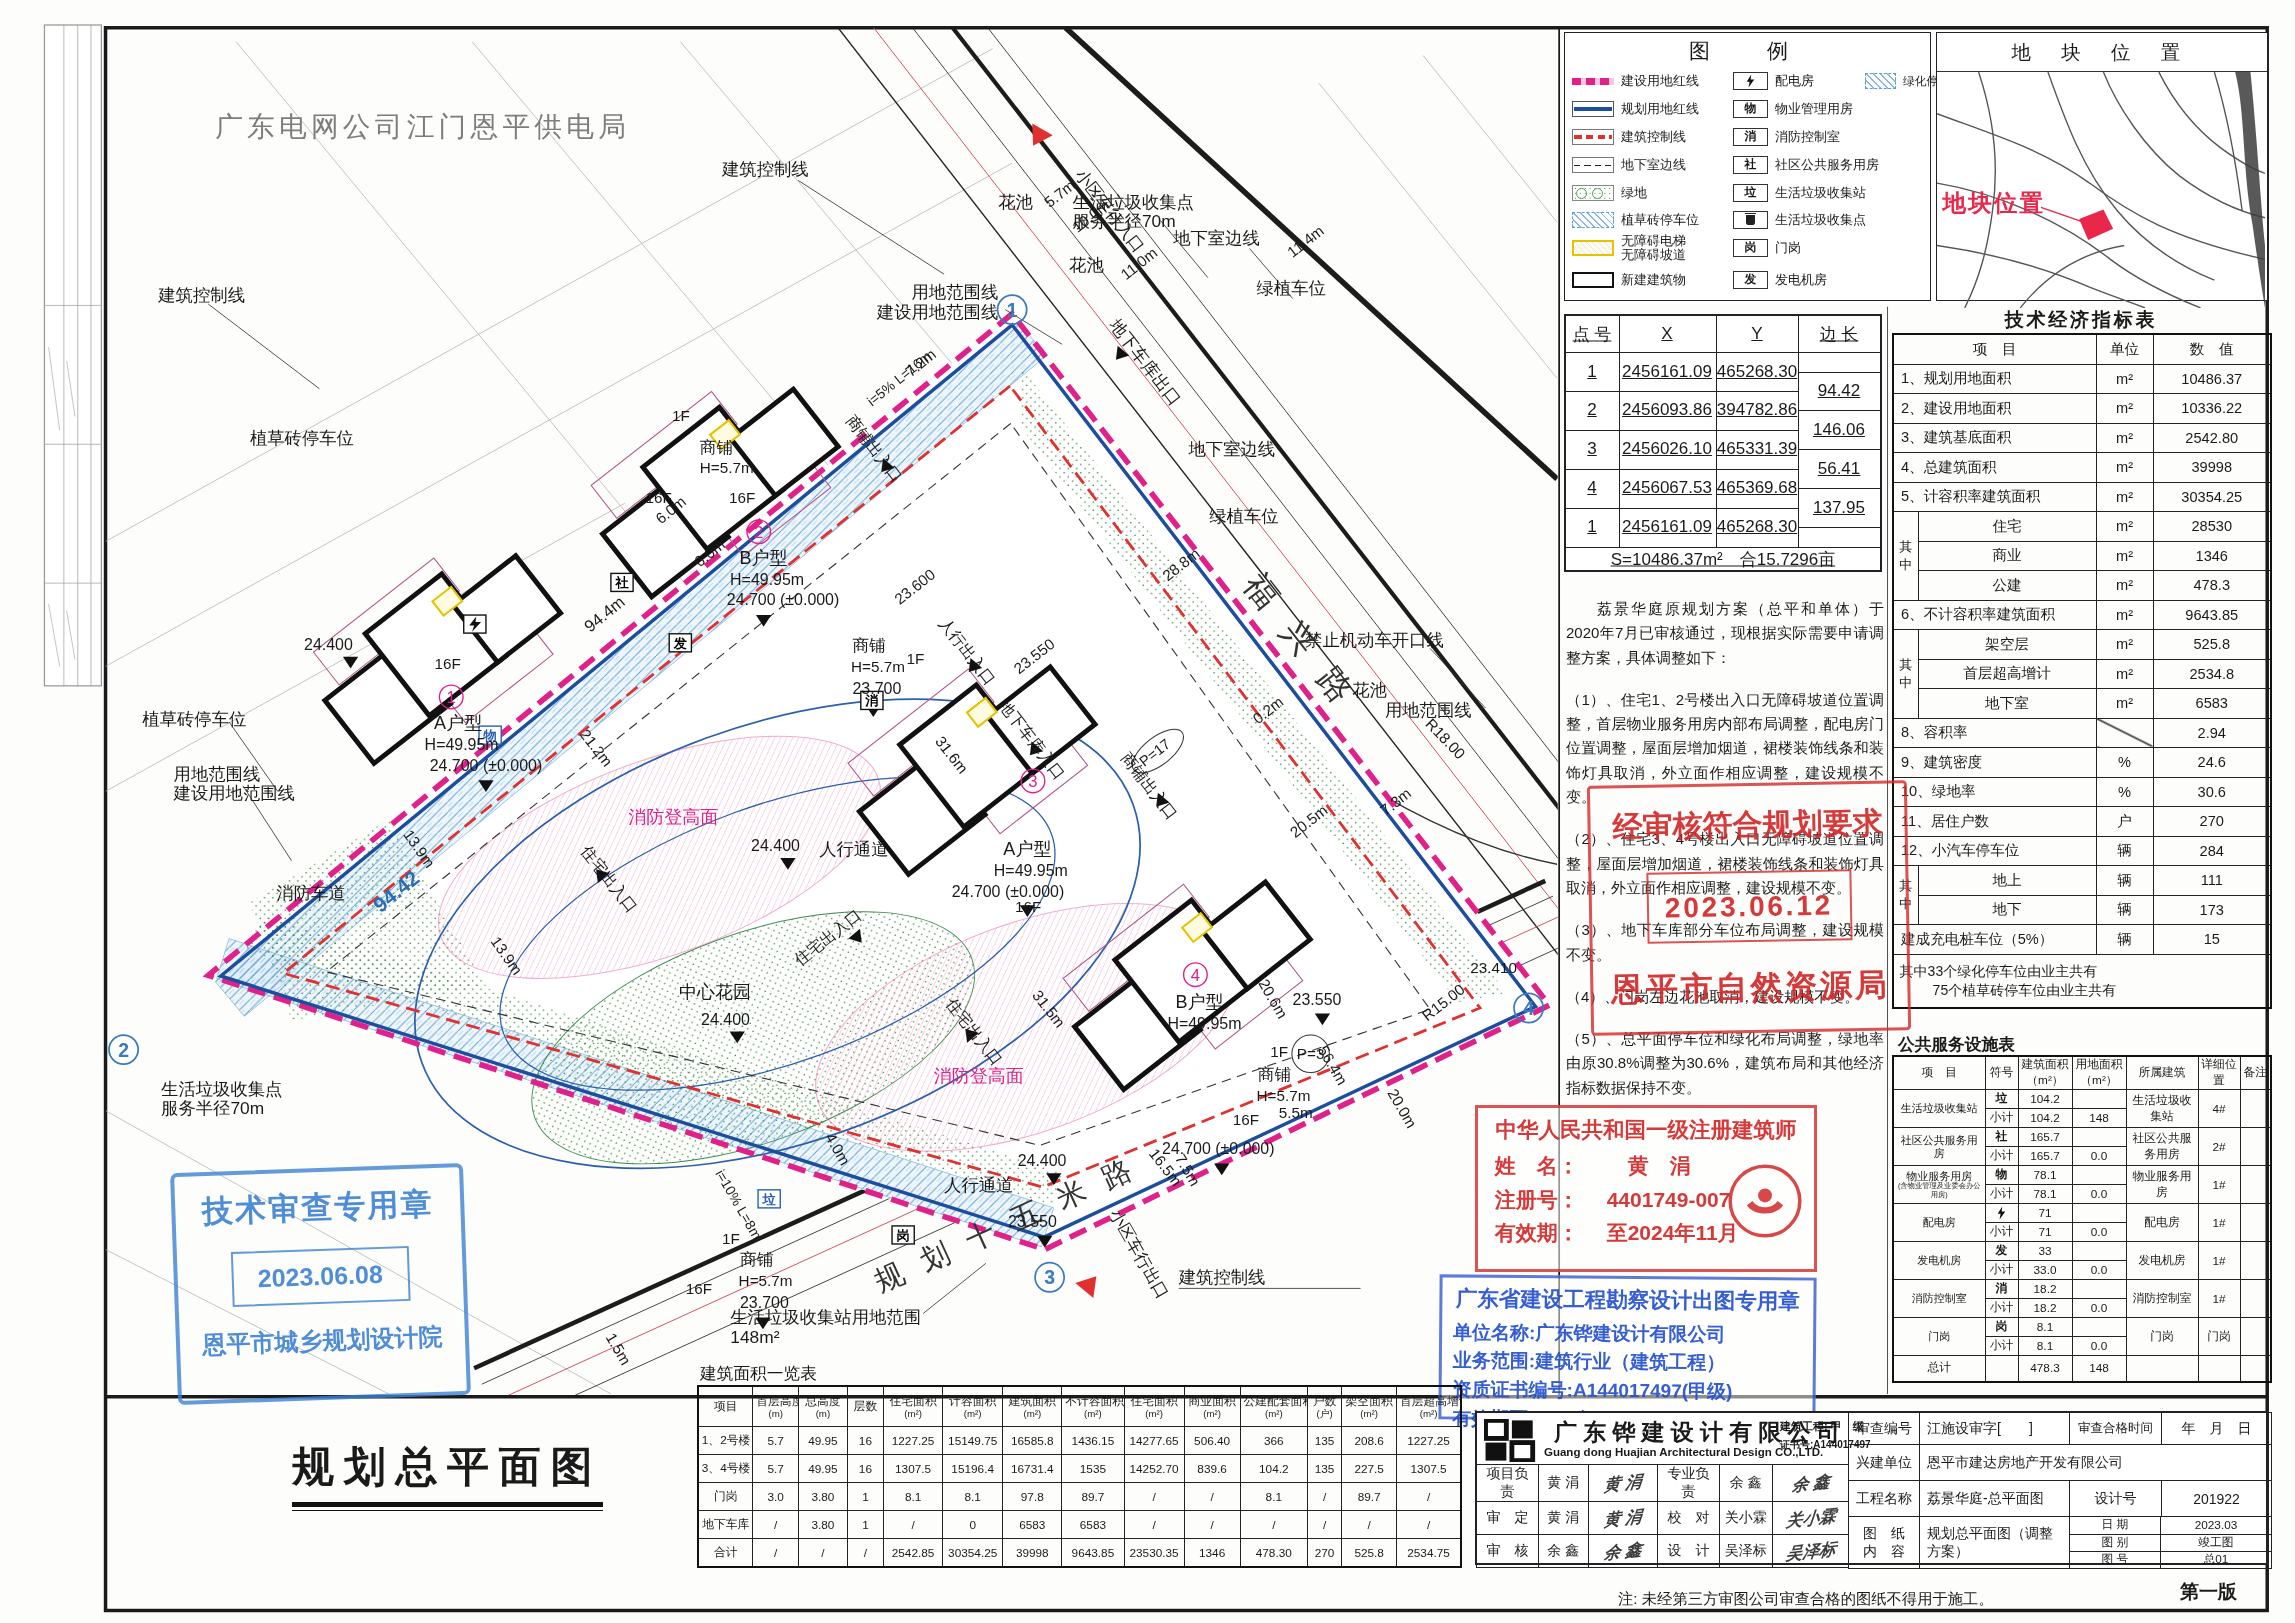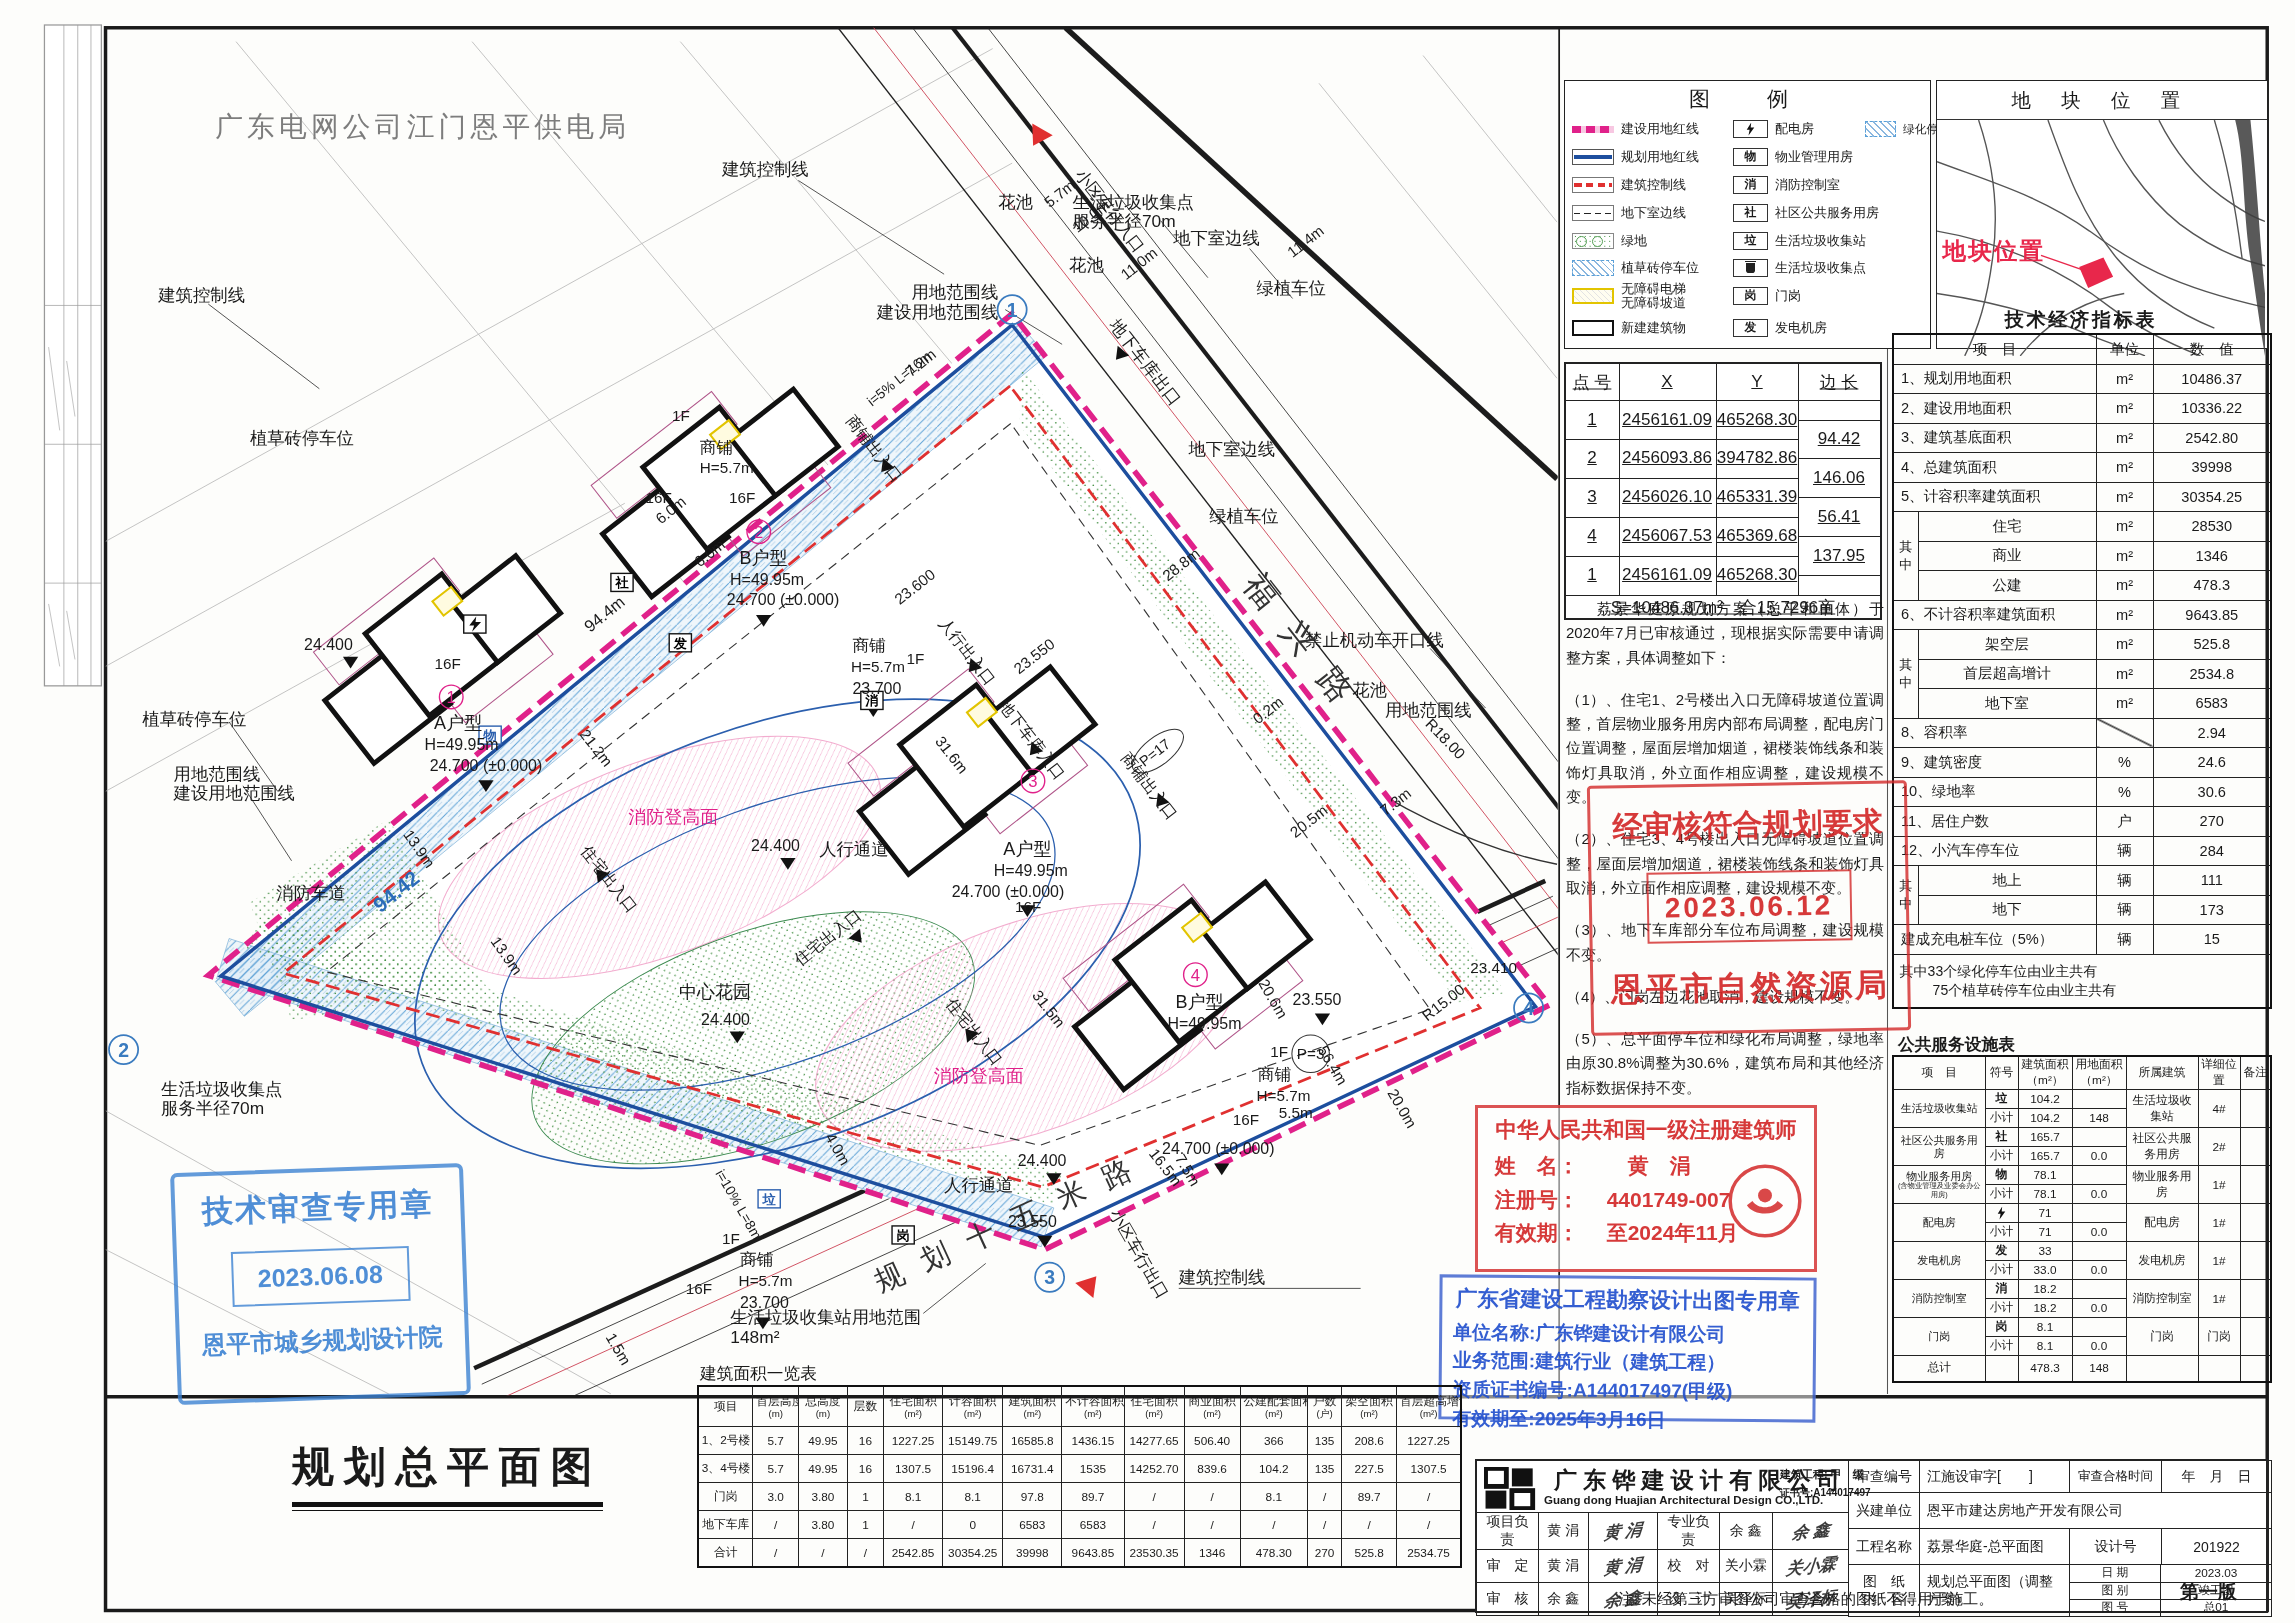--- a/index.html
+++ b/index.html
@@ -1,21 +1,21 @@
 <!DOCTYPE html>
 <html style="font-size:11px"><head>
 <meta charset="utf-8">
 <style>
   html,body{margin:0;padding:0;}
   body{width:2295px;height:1623px;position:relative;background:#eceae4;font-family:"Liberation Sans",sans-serif;color:#1a1a1a;overflow:hidden;}
   #sheet{position:absolute;left:0;top:0;width:2295px;height:1623px;background:#fdfdfb;}
   .abs{position:absolute;}
   svg text{font-family:"Liberation Sans",sans-serif;}
   
-  .panelbox{position:absolute;border:1.7px solid #222;background:#fff;box-sizing:border-box;margin-top:48px;}
+  .panelbox{position:absolute;border:1.7px solid #222;background:#fff;box-sizing:border-box;}
   
   .lg-title{text-align:center;font-size:21px;letter-spacing:18px;padding-top:4.2px;font-weight:500;}
   .lg-item{position:absolute;display:flex;align-items:center;gap:7px;height:22px;}
   .lg-label{font-size:13px;white-space:nowrap;line-height:1.05;}
   .sw{width:42px;height:15.3px;border:1px solid #333;position:relative;flex:none;box-sizing:border-box;}
   .sw.redline{border:none;height:7px;background:repeating-linear-gradient(90deg,#e0218a 0 9px,rgba(224,33,138,.25) 9px 14px);}
   .sw.blueline{border:1px solid #555;}
   .sw.blueline::after{content:"";position:absolute;left:1.4px;right:1.4px;top:4.9px;height:3.5px;background:#1d4e9e;}
   .sw.redctrl{border:0.7px solid #777;}
   .sw.redctrl::after{content:"";position:absolute;left:1.4px;right:1.4px;top:4.2px;height:4.9px;background:repeating-linear-gradient(90deg,#e03030 0 7.6px,transparent 7.6px 11.8px);}

